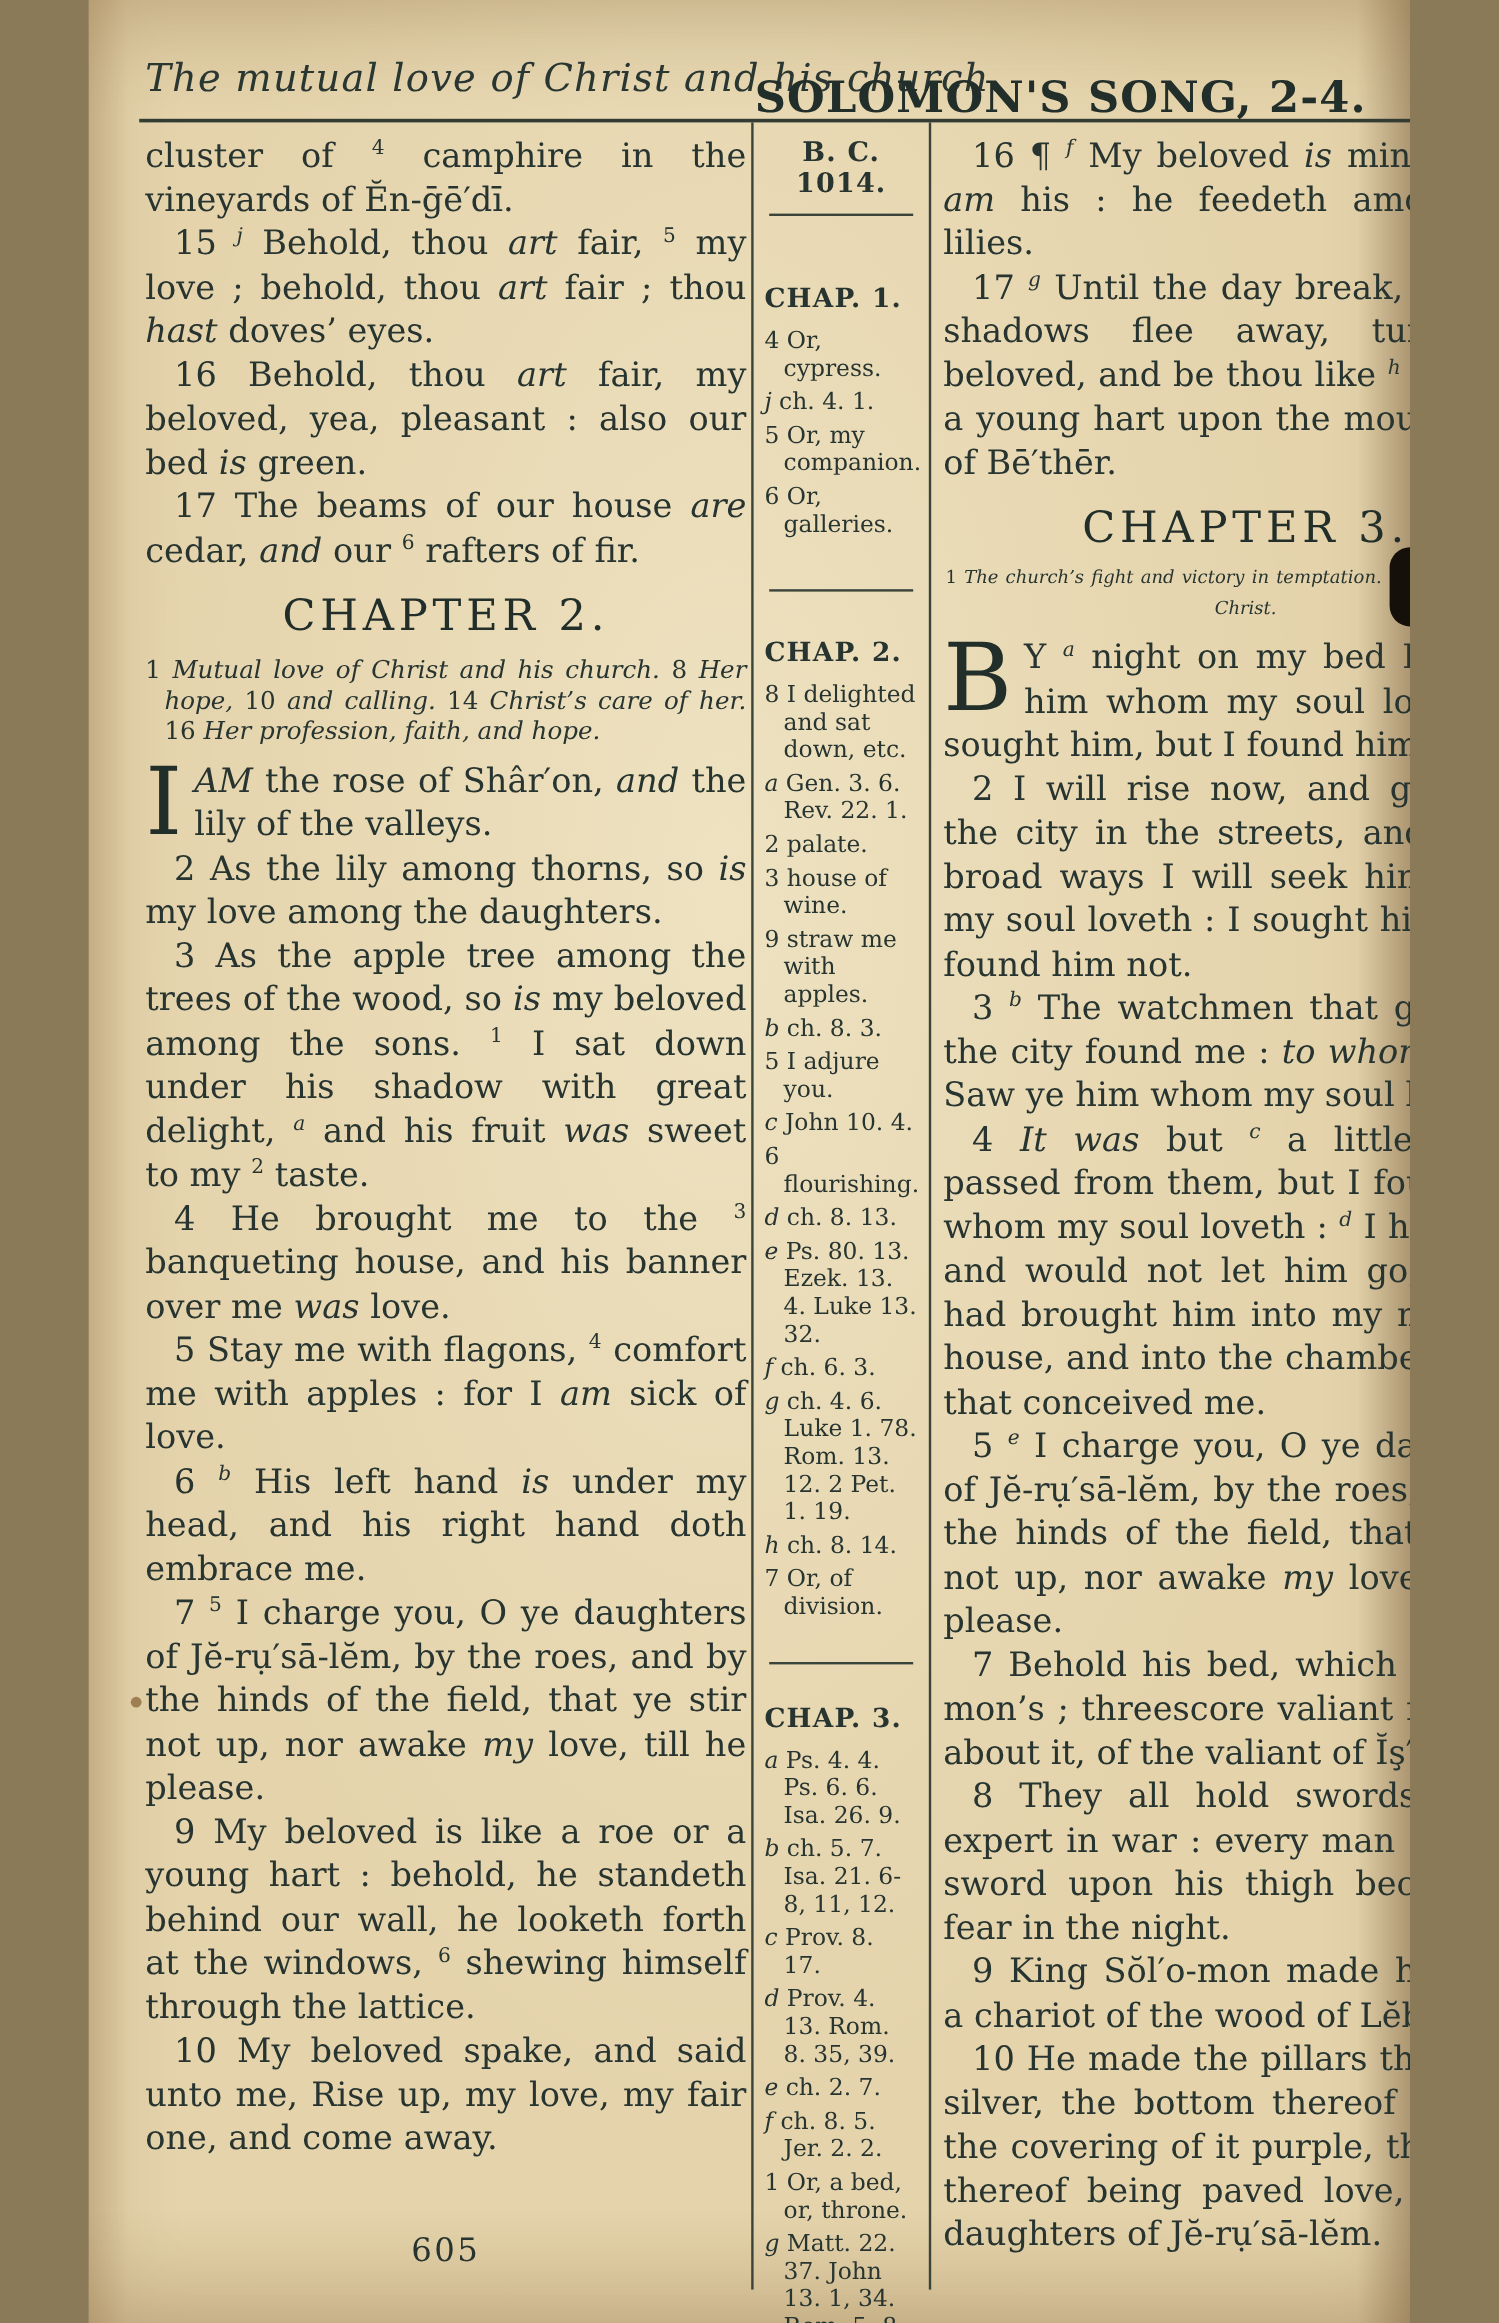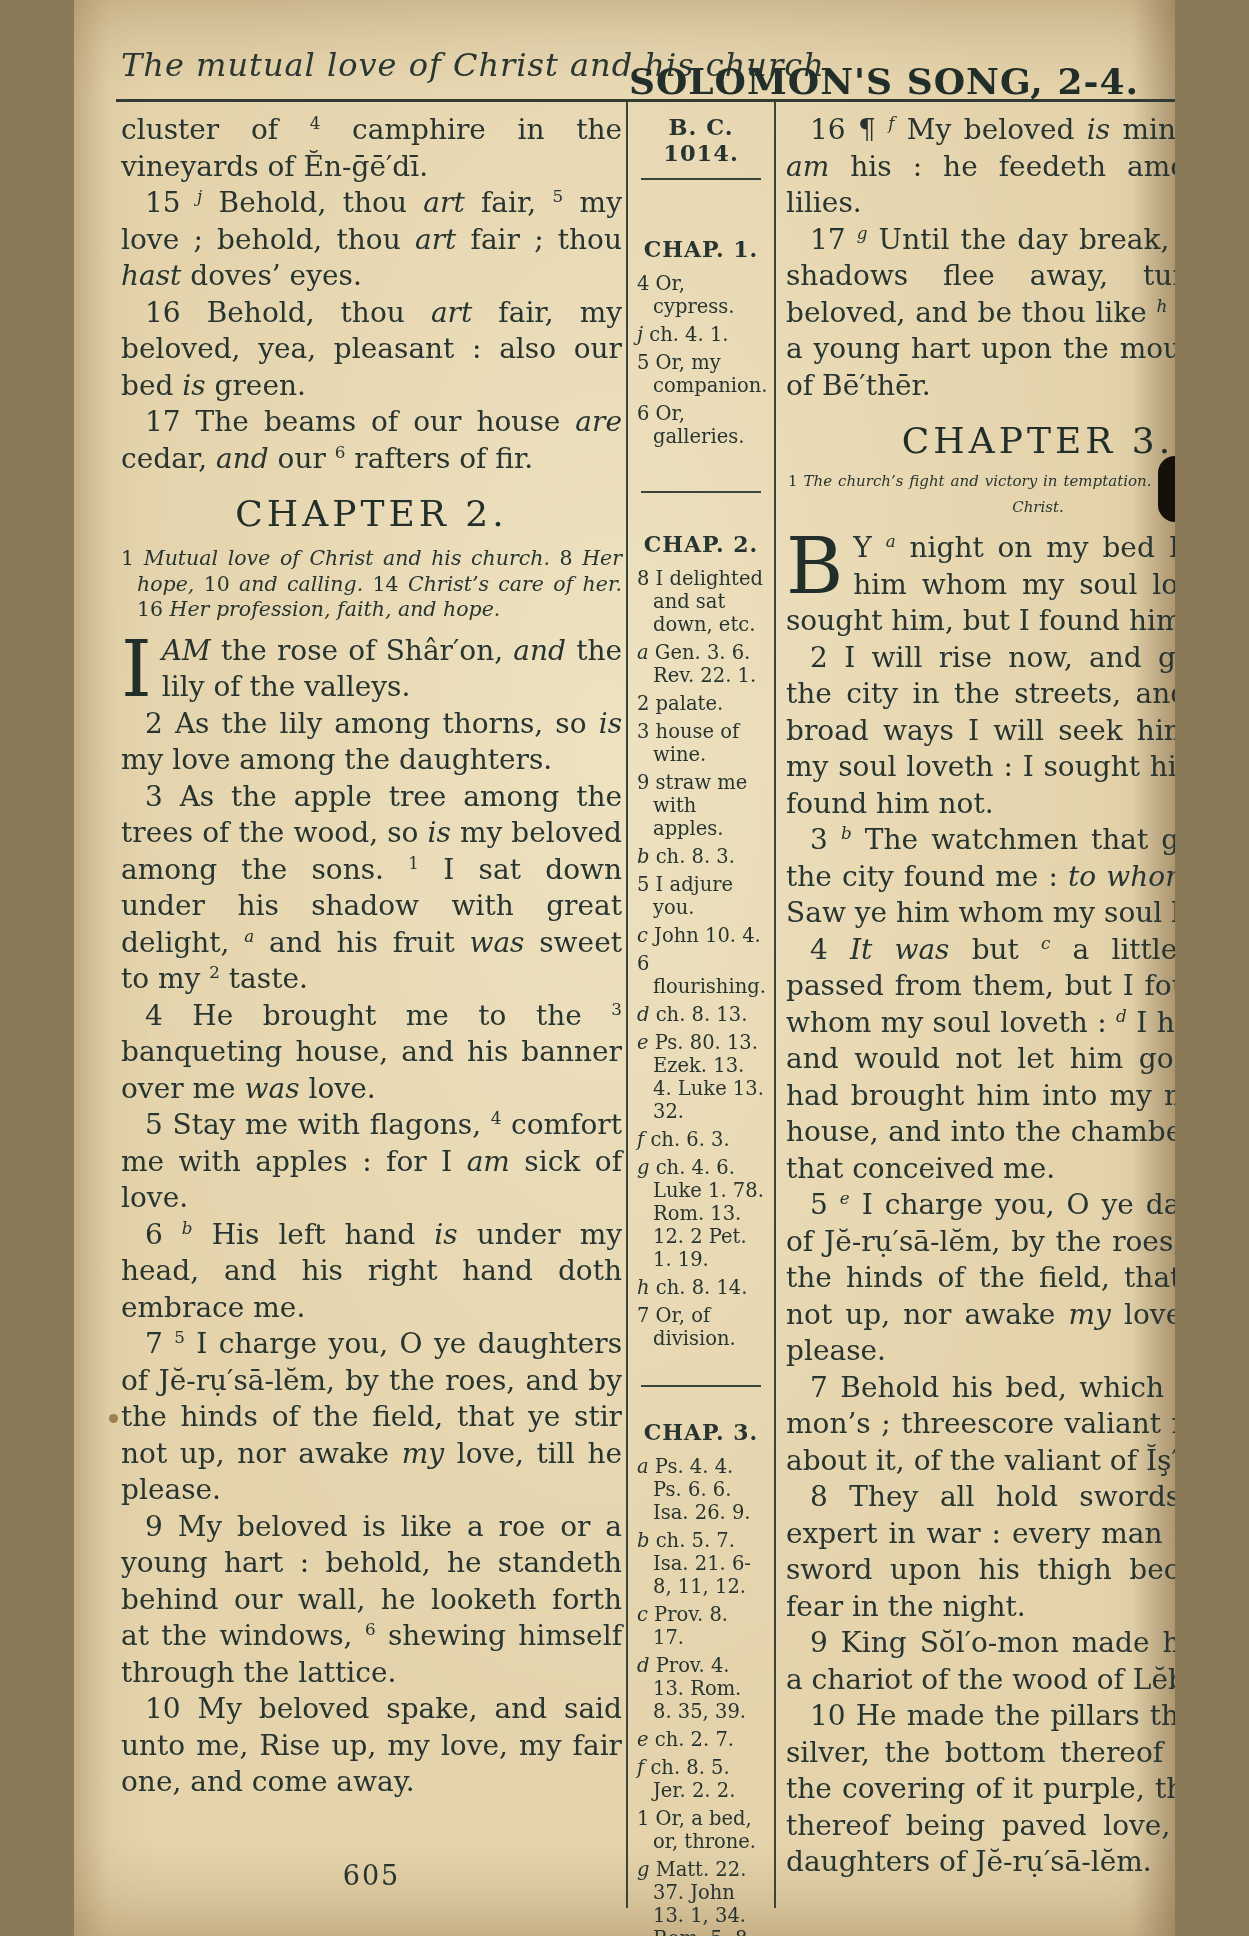--- a/index.html
+++ b/index.html
@@ -78,21 +78,21 @@
   }
 
   sup { font-size:60%; line-height:0; vertical-align:super; }
 
   
   .bc {
     text-align:center; font-weight:bold; font-size:22.5px;
     letter-spacing:1px; margin:2px 0 12px;
   }
   .chap {
-    text-align:center; font-weight:bold; font-size:22px;
+    font-weight:bold; font-size:22px;
     letter-spacing:1px; margin:0 0 10px;
   }
   .note {
     font-size:19.5px; line-height:23px;
     margin:5px 0; padding-left:16px; text-indent:-16px;
     text-align:left;
   }
   .rule { height:2px; background:#3a443b; margin:12px auto; width:94%; }
   .gap { width:100%; }
 

